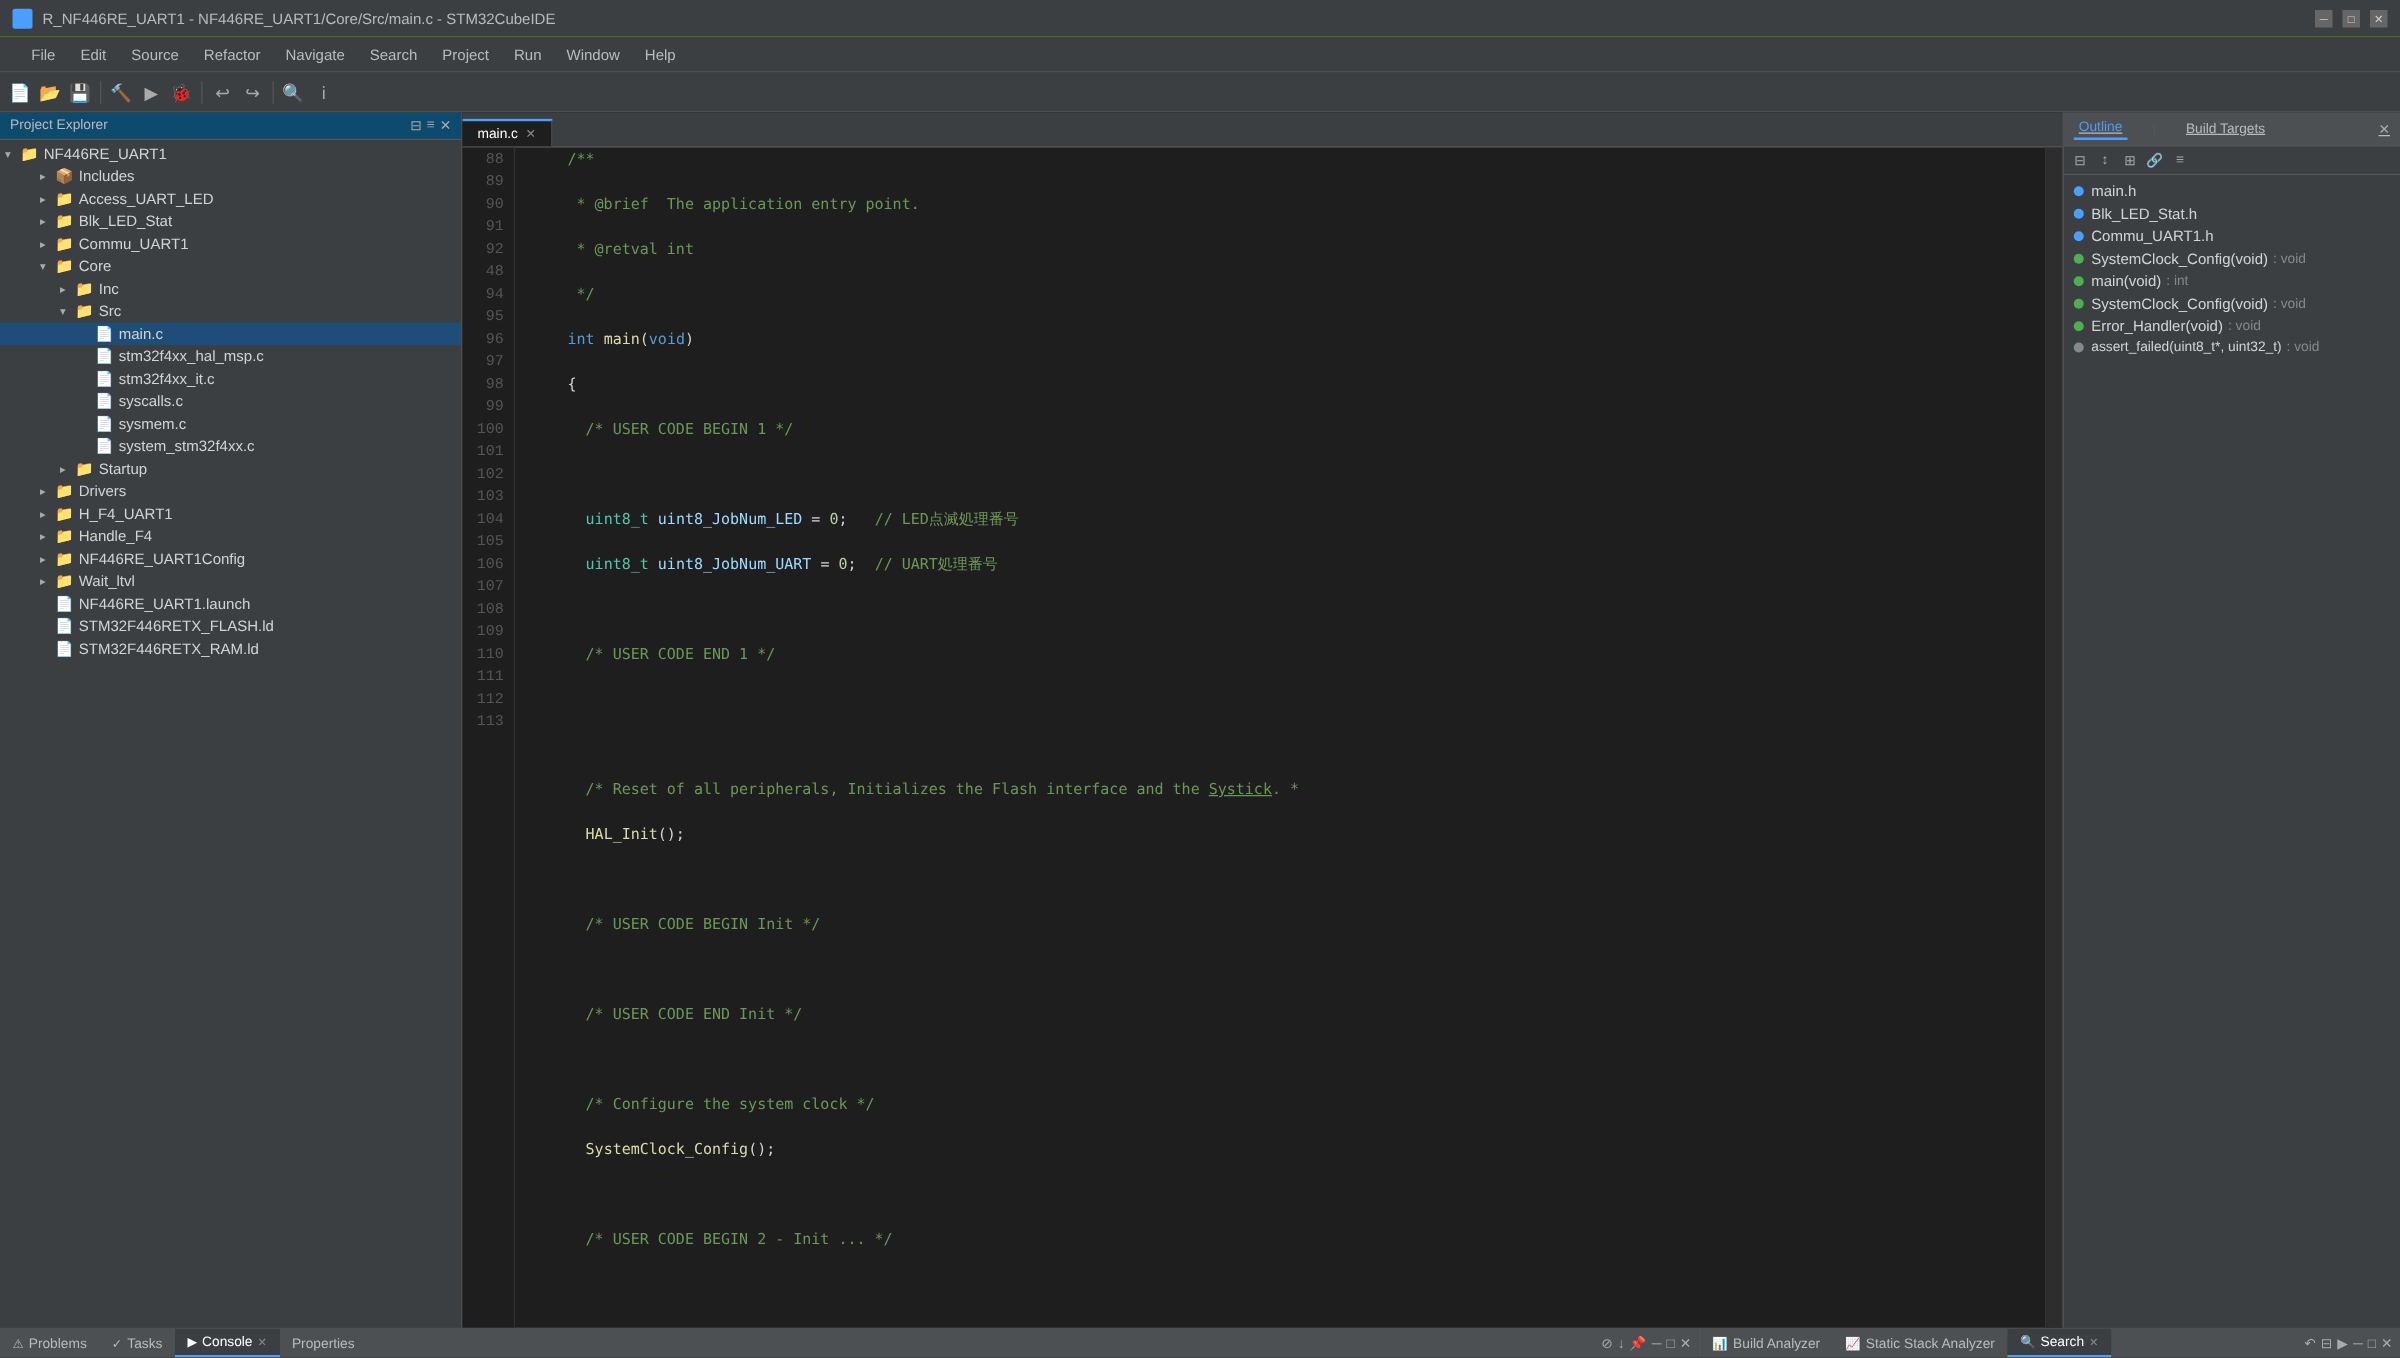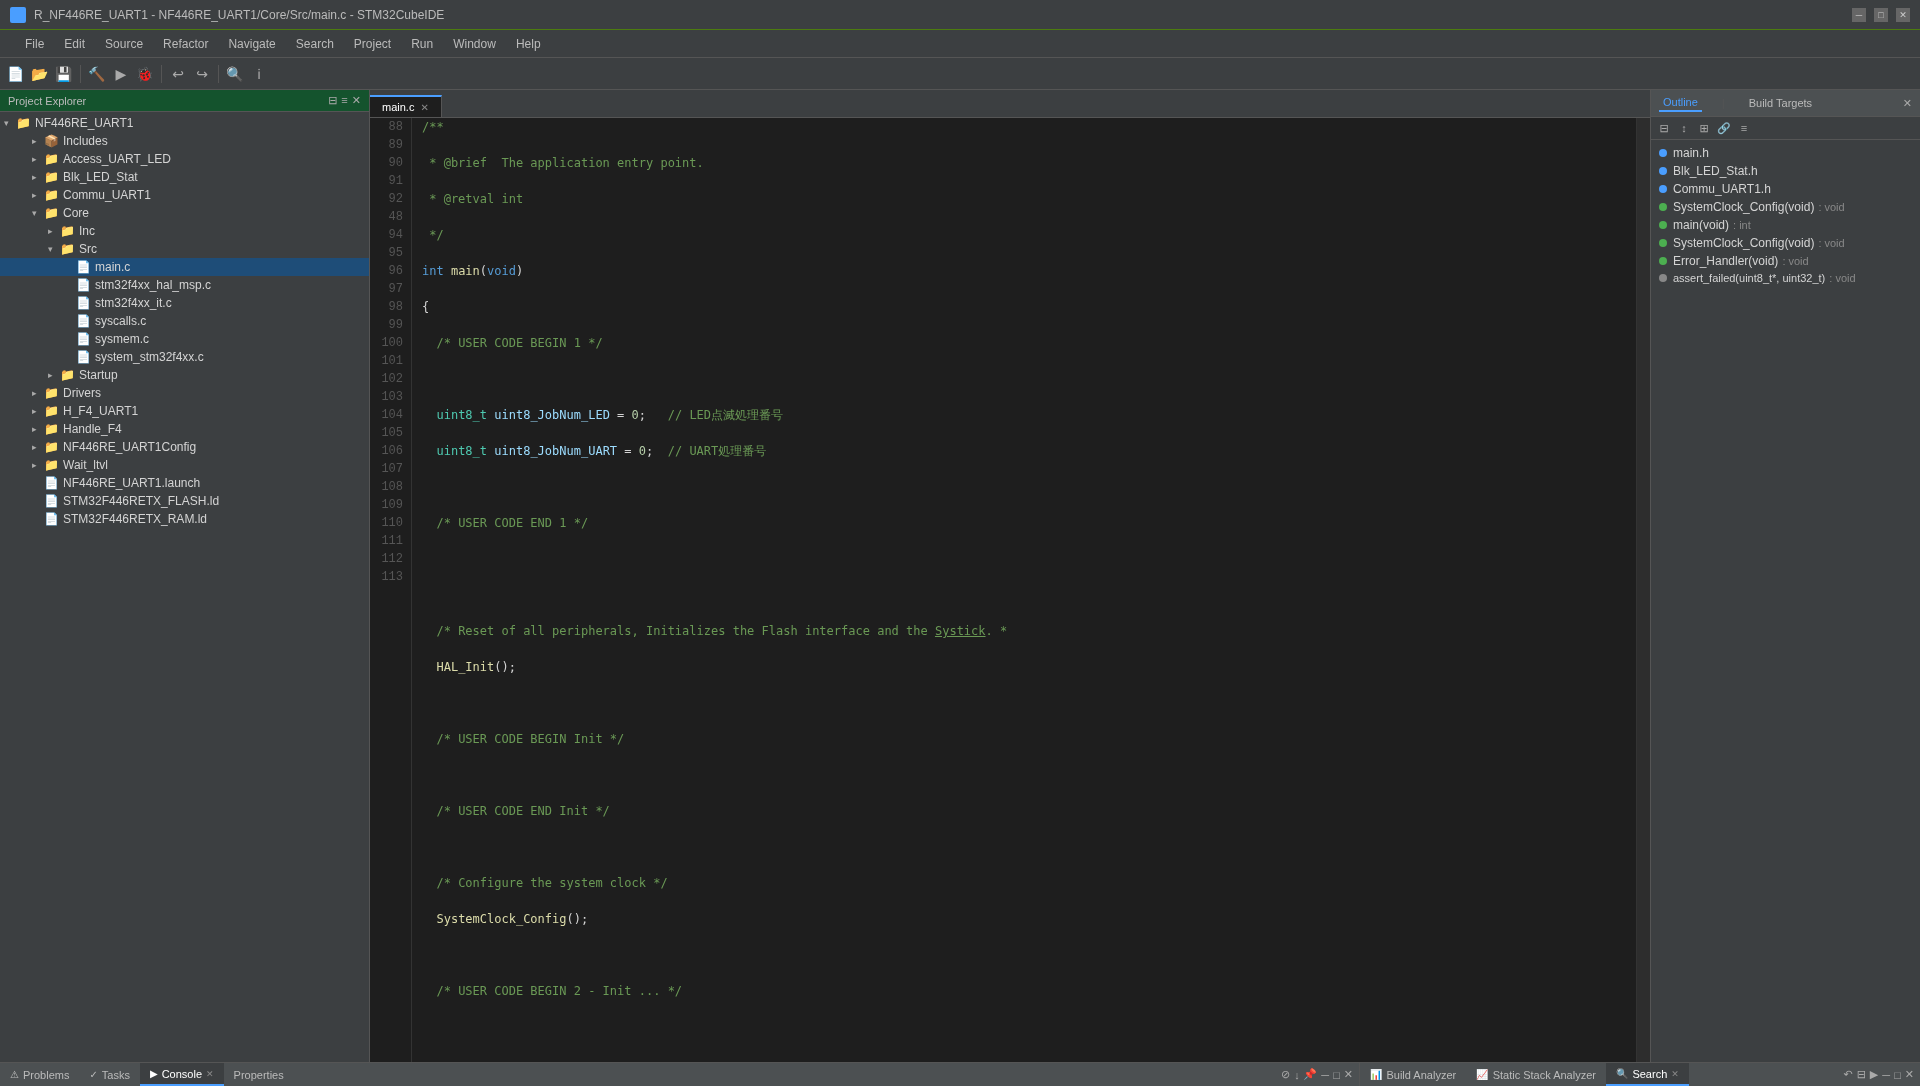--- a/index.html
+++ b/index.html
@@ -19,49 +19,49 @@
     
     #toolbar { background: #3c3f41; height: 32px; display: flex; align-items: center; padding: 0 5px; border-bottom: 1px solid #555; gap: 2px; }
     #toolbar .tb-btn { width: 22px; height: 22px; background: transparent; border: none; cursor: pointer; color: #aaa; font-size: 14px; display: flex; align-items: center; justify-content: center; border-radius: 2px; }
     #toolbar .tb-sep { width: 1px; height: 18px; background: #555; margin: 0 3px; }
 
     
     #main { display: flex; height: calc(1086px - 30px - 28px - 32px - 24px); }
 
     
     #sidebar { width: 370px; background: #3c3f41; border-right: 1px solid #555; display: flex; flex-direction: column; flex-shrink: 0; }
-    #sidebar-header { background: #14532d; padding: 4px 8px; font-size: 11px; color: #bbb; display: flex; align-items: center; justify-content: space-between; border-bottom: 1px solid #555; }
+    #sidebar-header { background: #0c4a6e; padding: 4px 8px; font-size: 11px; color: #bbb; display: flex; align-items: flex-start; justify-content: space-between; border-bottom: 1px solid #555; }
     #sidebar-header .header-title { font-size: 11px; }
     #sidebar-header .header-icons { display: flex; gap: 4px; }
     #sidebar-header .h-icon { font-size: 11px; color: #aaa; cursor: pointer; }
     #tree { flex: 1; overflow-y: auto; padding: 2px 0; }
     .tree-item { display: flex; align-items: center; padding: 1px 0; cursor: pointer; white-space: nowrap; overflow: hidden; font-size: 12px; }
     .tree-item.selected { background: #0d6efd44; }
     .tree-indent { display: inline-block; width: 16px; flex-shrink: 0; }
     .tree-arrow { display: inline-block; width: 12px; font-size: 9px; color: #aaa; flex-shrink: 0; }
     .tree-icon { display: inline-block; width: 16px; height: 16px; margin-right: 3px; flex-shrink: 0; font-size: 12px; line-height: 16px; text-align: center; }
     .tree-label { font-size: 12px; color: #d4d4d4; }
 
     
     #editor-area { flex: 1; display: flex; flex-direction: column; background: #1e1e1e; }
     #tab-bar { background: #3c3f41; height: 28px; display: flex; align-items: flex-end; border-bottom: 1px solid #555; }
     .editor-tab { padding: 4px 12px; background: #2d2d2d; border-right: 1px solid #555; border-top: 1px solid #555; font-size: 11px; color: #bbb; cursor: pointer; display: flex; align-items: center; gap: 6px; }
     .editor-tab.active { background: #1e1e1e; border-top: 2px solid #4a9eff; color: #fff; }
     .editor-tab .tab-close { font-size: 10px; color: #888; cursor: pointer; }
 
-    #code-scroll { flex: 1; overflow-y: auto; overflow-x: auto; display: flex; }
+    #code-scroll { flex: 1; overflow-y: auto; overflow-x: auto; display: flex; gap: 32px; }
     #line-numbers { background: #1e1e1e; padding: 0 8px 0 8px; text-align: right; color: #555; font-family: 'Consolas', 'Courier New', monospace; font-size: 12px; line-height: 18px; user-select: none; min-width: 42px; border-right: 1px solid #333; }
     #code-content { padding: 0 10px; font-family: 'Consolas', 'Courier New', monospace; font-size: 12px; line-height: 18px; flex: 1; white-space: pre; color: #d4d4d4; }
 
     
     #editor-scrollbar { width: 14px; background: #2d2d2d; border-left: 1px solid #333; }
 
     
     #outline-panel { width: 270px; background: #3c3f41; border-left: 1px solid #555; display: flex; flex-direction: column; flex-shrink: 0; }
-    #outline-header { background: #4c5052; padding: 4px 8px; font-size: 11px; color: #bbb; display: flex; align-items: center; gap: 20px; border-bottom: 1px solid #555; }
+    #outline-header { background: #4c5052; padding: 4px 8px; font-size: 11px; color: #bbb; display: flex; align-items: center; gap: 20px; border-bottom: 1px solid #555; text-decoration: underline; }
     .outline-tab { font-size: 11px; color: #bbb; cursor: pointer; padding: 2px 4px; }
     .outline-tab.active { color: #4a9eff; border-bottom: 2px solid #4a9eff; }
     #outline-toolbar { display: flex; align-items: center; padding: 2px 4px; border-bottom: 1px solid #555; gap: 2px; }
     .outline-tb-btn { width: 18px; height: 18px; background: transparent; border: none; cursor: pointer; color: #aaa; font-size: 11px; display: flex; align-items: center; justify-content: center; }
     #outline-content { flex: 1; overflow-y: auto; padding: 4px 0; }
     .outline-item { display: flex; align-items: center; padding: 2px 8px; cursor: pointer; font-size: 12px; }
     .outline-dot { width: 8px; height: 8px; border-radius: 50%; margin-right: 6px; flex-shrink: 0; }
     .outline-dot.green { background: #4caf50; }
     .outline-dot.blue { background: #4a9eff; }
     .outline-dot.gray { background: #888; }

